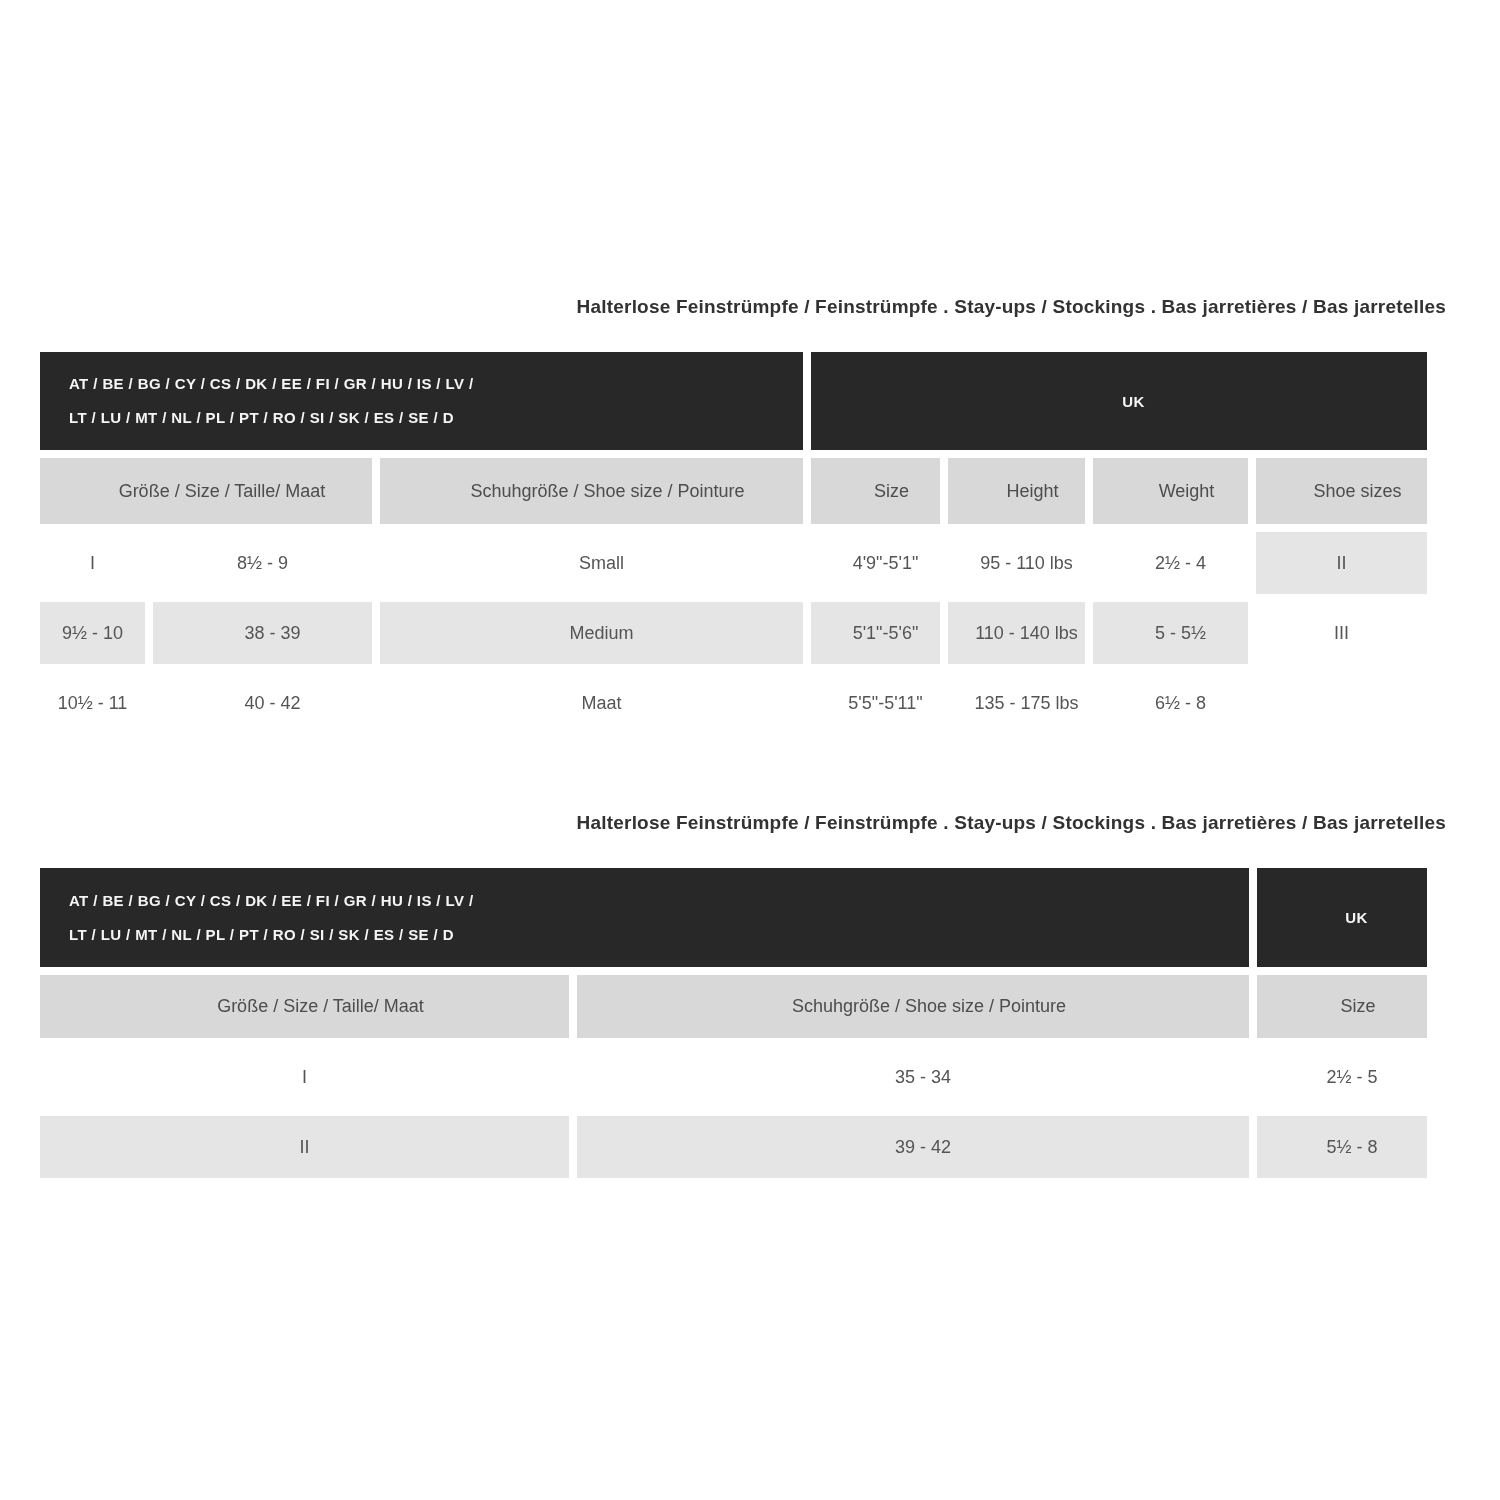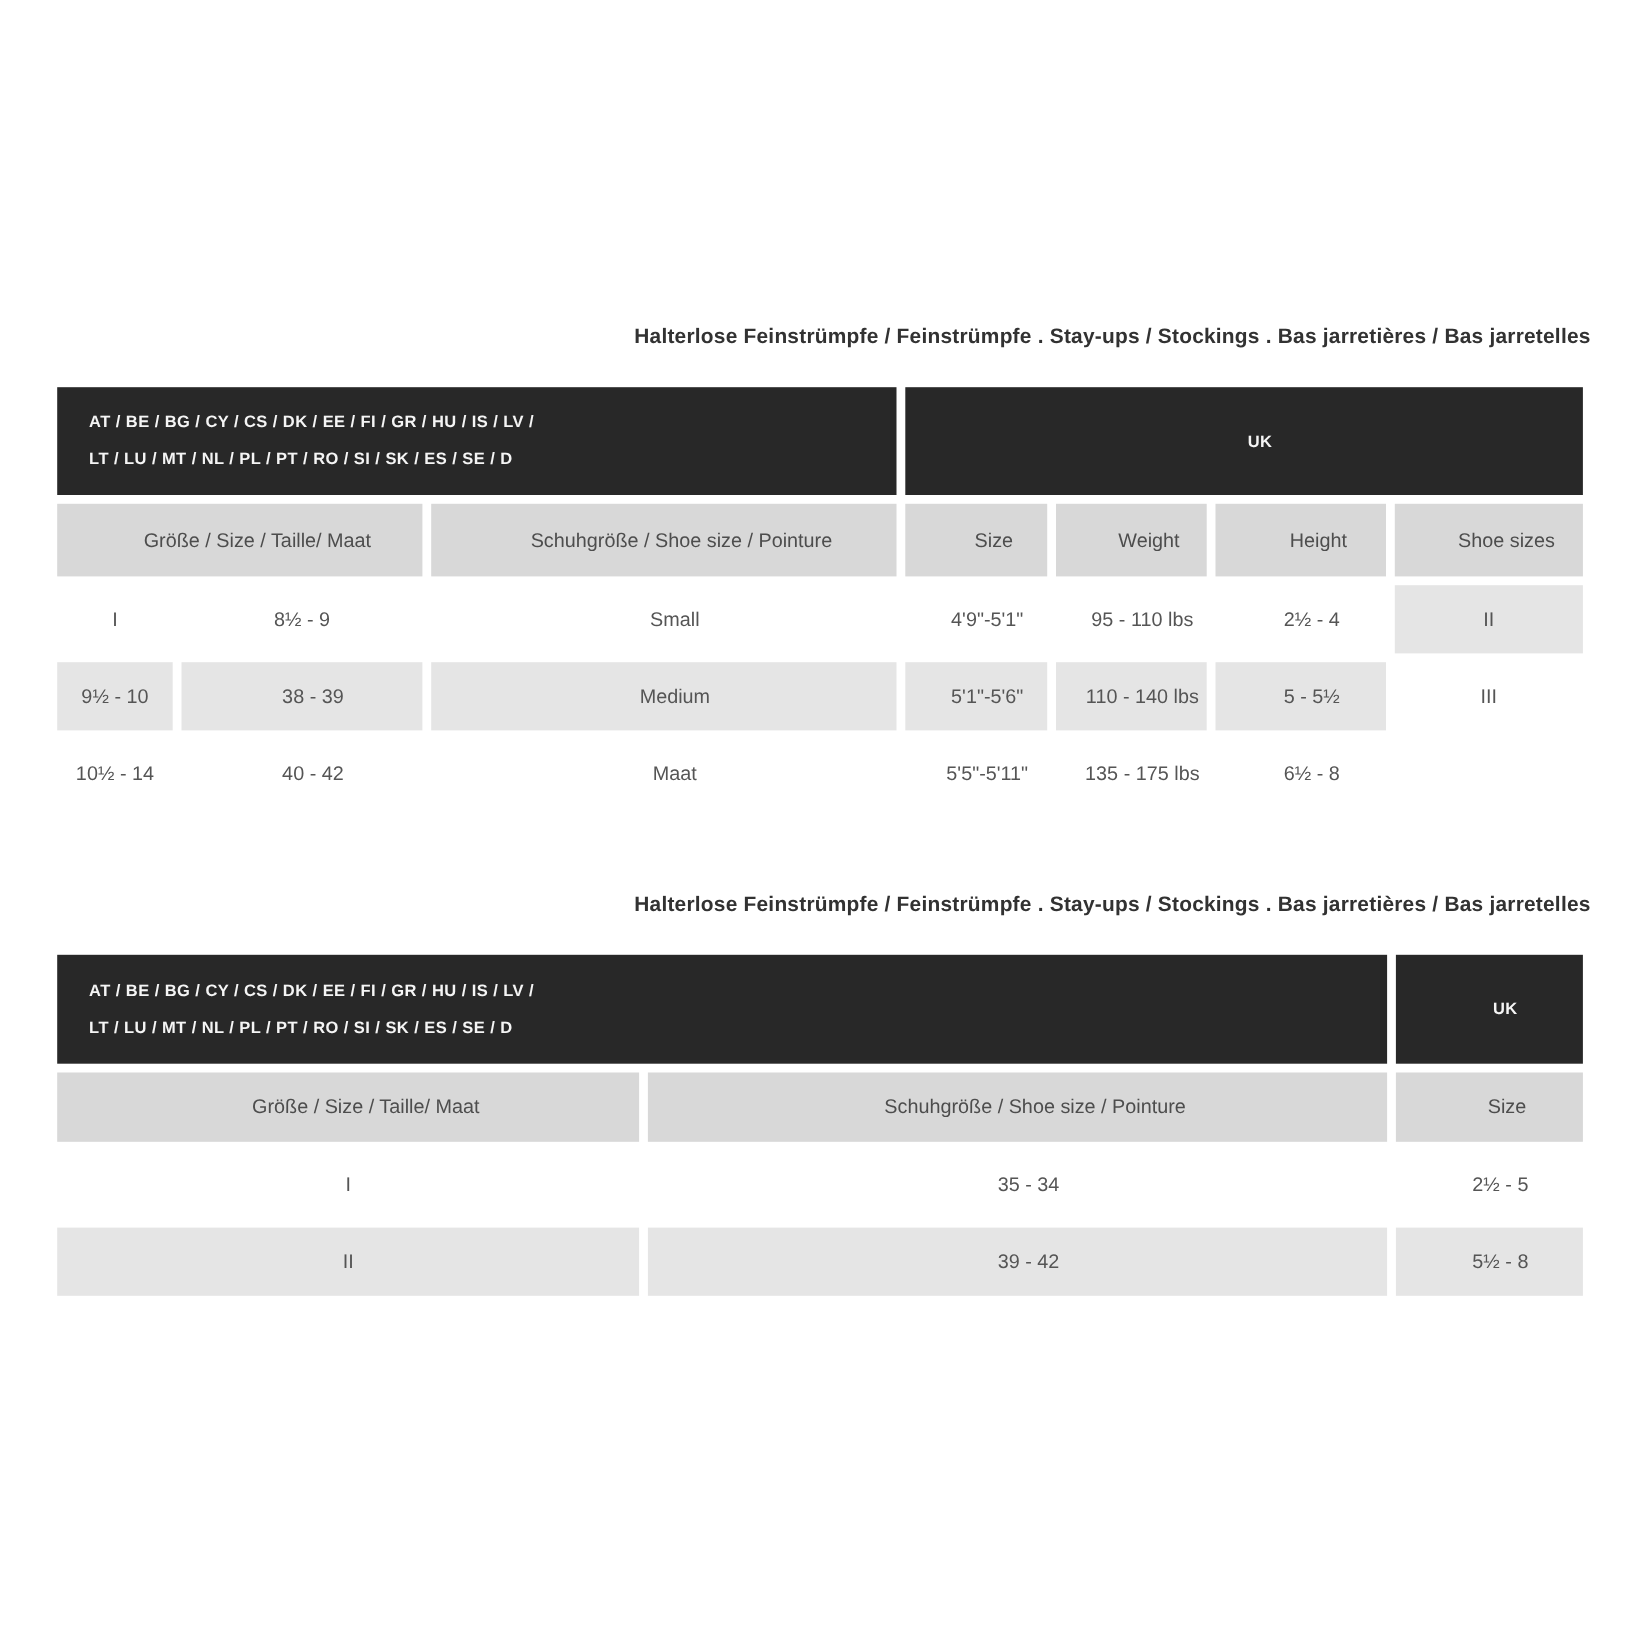--- a/index.html
+++ b/index.html
@@ -10,21 +10,21 @@
     position:relative;
     -webkit-font-smoothing:antialiased;
   }
   .title{
     position:absolute;left:56px;width:1390px;
     font-size:19px;font-weight:700;color:#323232;letter-spacing:.2px;text-align:right;
   }
   #title1{top:296px;}
   #title2{top:812px;}
 
-  .grid{position:absolute;left:52px;display:grid;column-gap:8px;row-gap:8px;}
+  .grid{position:absolute;left:40px;display:grid;column-gap:8px;row-gap:8px;}
   #table1{
     top:352px;
     grid-template-columns:105px 219px 423px 129px 137px 155px 171px;
     grid-template-rows:98px 66px 62px 62px 62px;
   }
   #table2{
     top:868px;
     grid-template-columns:529px 672px 170px;
     grid-template-rows:99px 63px 62px 62px;
   }
@@ -58,41 +58,41 @@
     <span>AT / BE / BG / CY / CS / DK / EE / FI / GR / HU / IS / LV /</span>
     <span>LT / LU / MT / NL / PL / PT / RO / SI / SK / ES / SE / D</span>
   </div>
   <div class="cell bar span4">
     <span>UK</span>
   </div>
 
   <div class="cell hcell span2">Größe / Size / Taille/ Maat</div>
   <div class="cell hcell">Schuhgröße / Shoe size / Pointure</div>
   <div class="cell hcell">Size</div>
+  <div class="cell hcell">Height</div>
   <div class="cell hcell">Weight</div>
-  <div class="cell hcell">Height</div>
   <div class="cell hcell">Shoe sizes</div>
 
   <div class="cell dcell c">I</div>
   <div class="cell dcell c">8½ - 9</div>
   <div class="cell dcell">Small</div>
   <div class="cell dcell">4'9"-5'1"</div>
   <div class="cell dcell">95 - 110 lbs</div>
   <div class="cell dcell">2½ - 4</div>
 
   <div class="cell dcell c stripe">II</div>
   <div class="cell dcell c stripe">9½ - 10</div>
   <div class="cell dcell stripe">38 - 39</div>
   <div class="cell dcell stripe">Medium</div>
   <div class="cell dcell stripe">5'1"-5'6"</div>
   <div class="cell dcell stripe">110 - 140 lbs</div>
   <div class="cell dcell stripe">5 - 5½</div>
 
   <div class="cell dcell c">III</div>
-  <div class="cell dcell c">10½ - 14</div>
+  <div class="cell dcell c">10½ - 11</div>
   <div class="cell dcell">40 - 42</div>
   <div class="cell dcell">Maat</div>
   <div class="cell dcell">5'5"-5'11"</div>
   <div class="cell dcell">135 - 175 lbs</div>
   <div class="cell dcell">6½ - 8</div>
 </div>
 
 <div class="title" id="title2">Halterlose Feinstrümpfe / Feinstrümpfe . Stay-ups / Stockings . Bas jarretières / Bas jarretelles</div>
 
 <div class="grid" id="table2">

